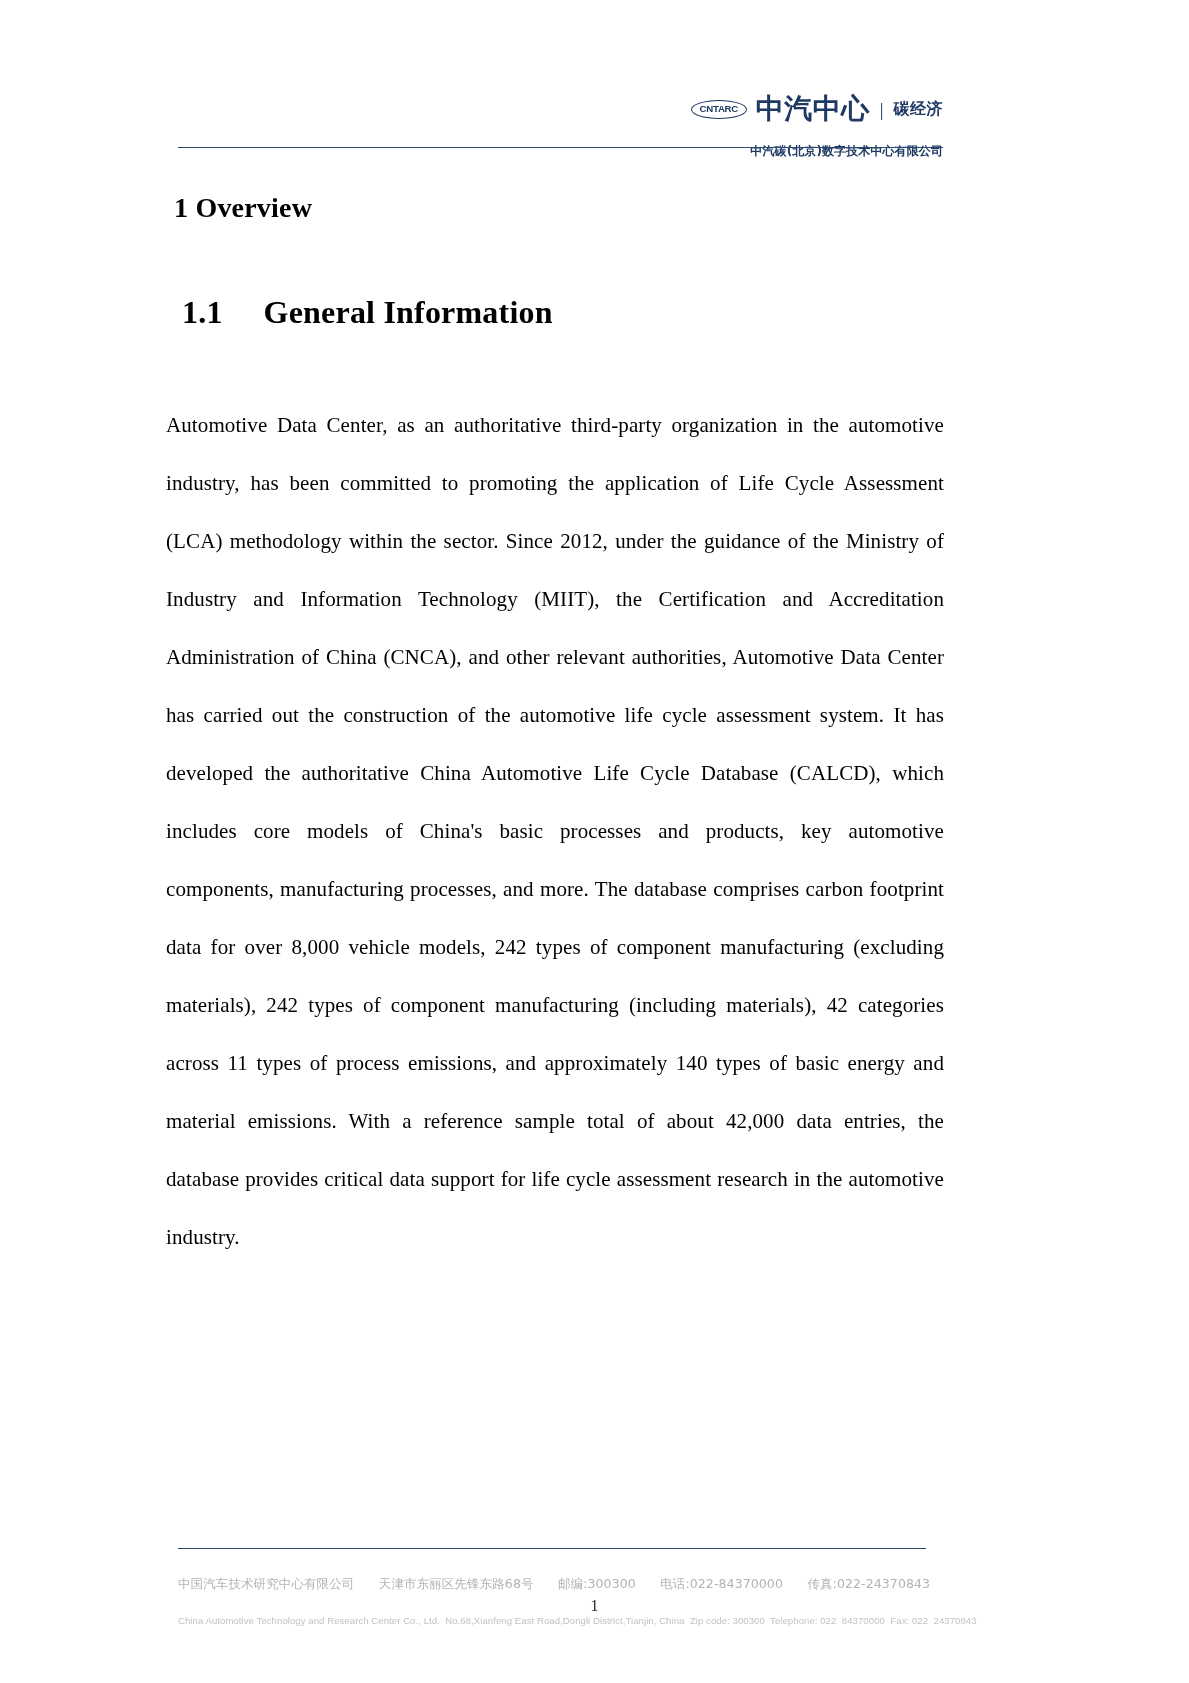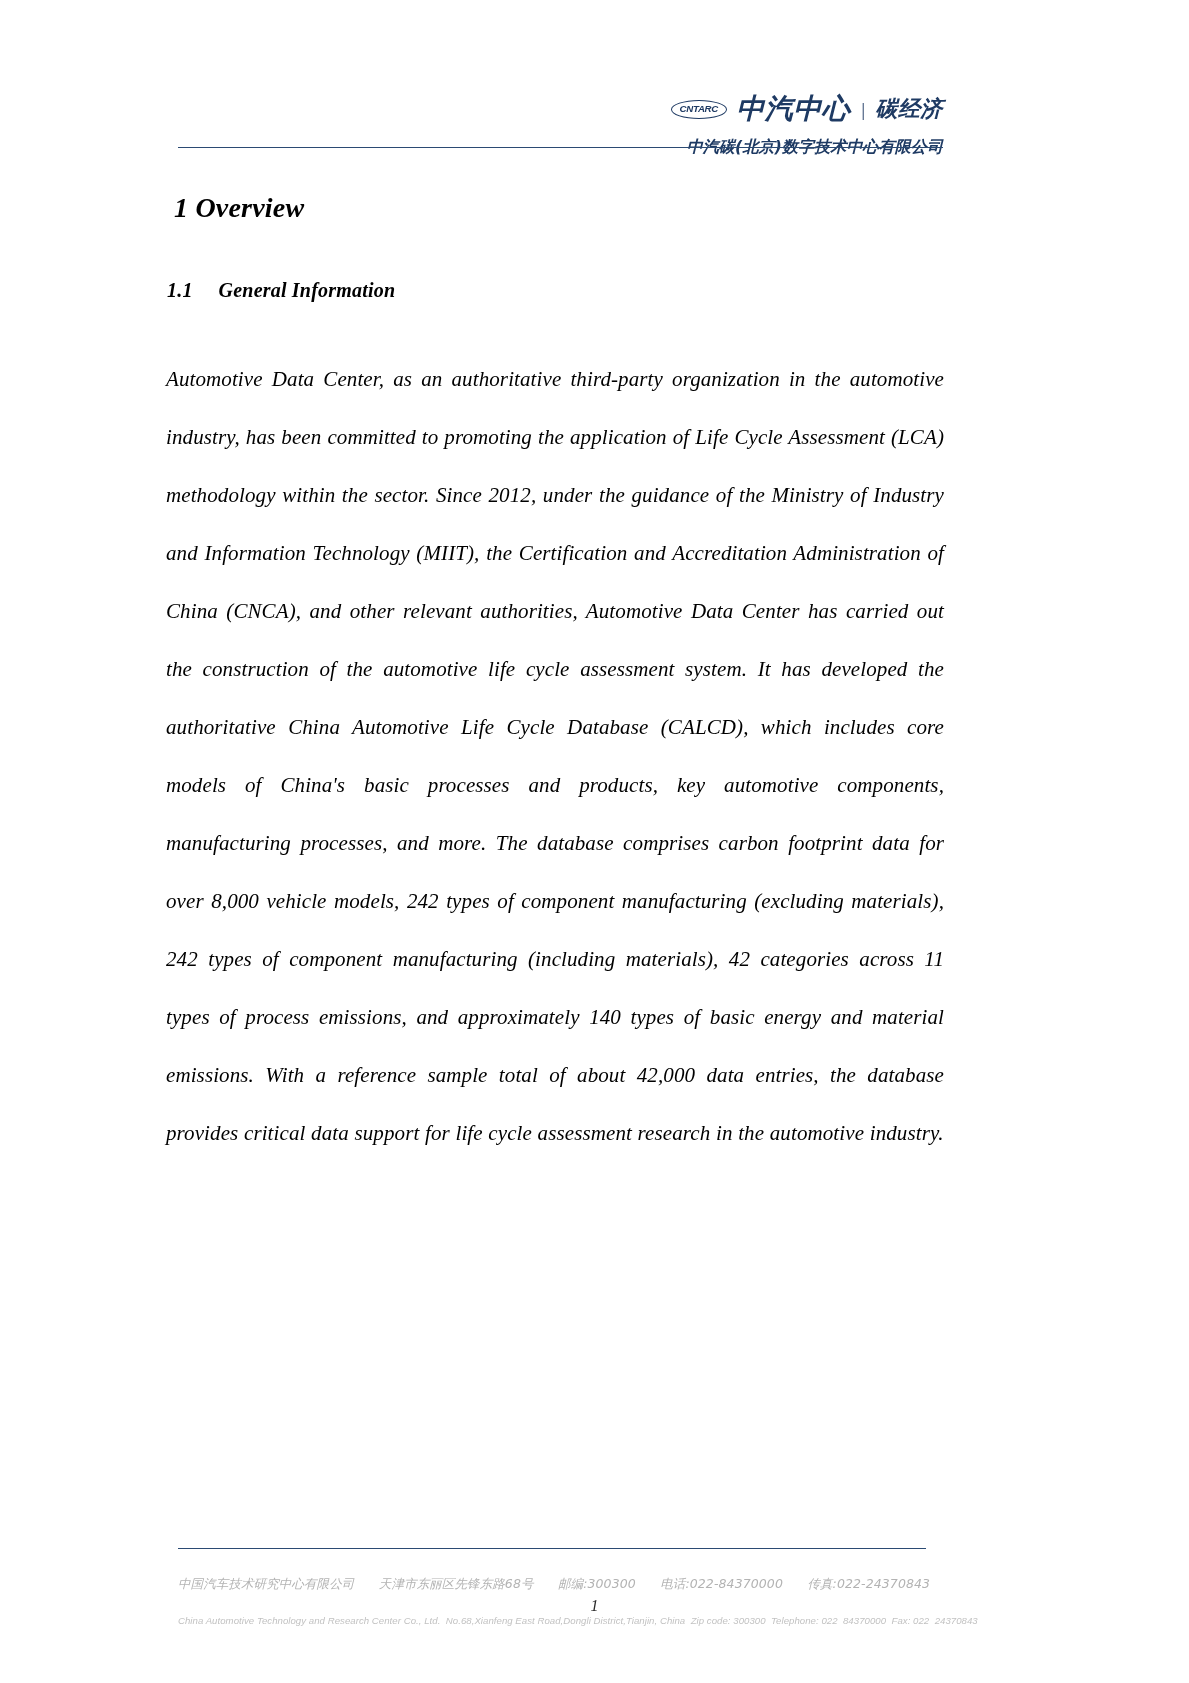--- a/index.html
+++ b/index.html
@@ -15,21 +15,20 @@
     color: #000000;
     overflow: hidden;
   }
 
   .page {
     position: absolute;
     left: 0; top: 0;
     width: 1189px;
     height: 1683px;
     background: #fff;
-    font-style: italic;
   }
 
   
   .header {
     position: absolute;
     left: 178px;
     top: 96px;
     width: 765px;
     height: 52px;
   }
@@ -76,32 +75,32 @@
   }
   .logo-divider {
     color: #1e3a63;
     font-size: 19px;
     line-height: 1;
     margin: 0 1px;
     font-weight: 300;
   }
   .logo-cn2 {
     font-family: "DejaVu Sans", "Liberation Sans", sans-serif;
-    font-size: 22px;
+    font-size: 16px;
     font-weight: bold;
     color: #1e3a63;
     line-height: 1;
     letter-spacing: 0.5px;
   }
   .logo-sub {
     font-family: "DejaVu Sans", "Liberation Sans", sans-serif;
-    font-size: 16px;
-    font-weight: bold;
-    color: #1e3a63;
-    margin-top: 17px;
+    font-size: 12px;
+    font-weight: bold;
+    color: #1e3a63;
+    margin-top: 23px;
     letter-spacing: 0.1px;
     line-height: 1;
   }
   .header-rule {
     position: absolute;
     left: 178px;
     top: 147px;
     width: 765px;
     height: 0;
     border-top: 1.3px solid #2b4a73;
@@ -116,23 +115,23 @@
   }
   h1.sec-title {
     font-size: 28px;
     font-weight: bold;
     margin: 8px;
     padding: 0;
     line-height: 1.3;
     letter-spacing: 0.2px;
   }
   h2.subsec-title {
-    font-size: 20px;
-    font-weight: bold;
-    margin: 1px;
+    font-size: 32px;
+    font-weight: bold;
+    margin: 16px;
     padding: 0;
     line-height: 1.3;
     letter-spacing: 0.2px;
     white-space: pre;
   }
   .spacer-a { height: 42px; }
   .spacer-b { height: 46px; }
 
   p.body-para {
     font-size: 21px;

